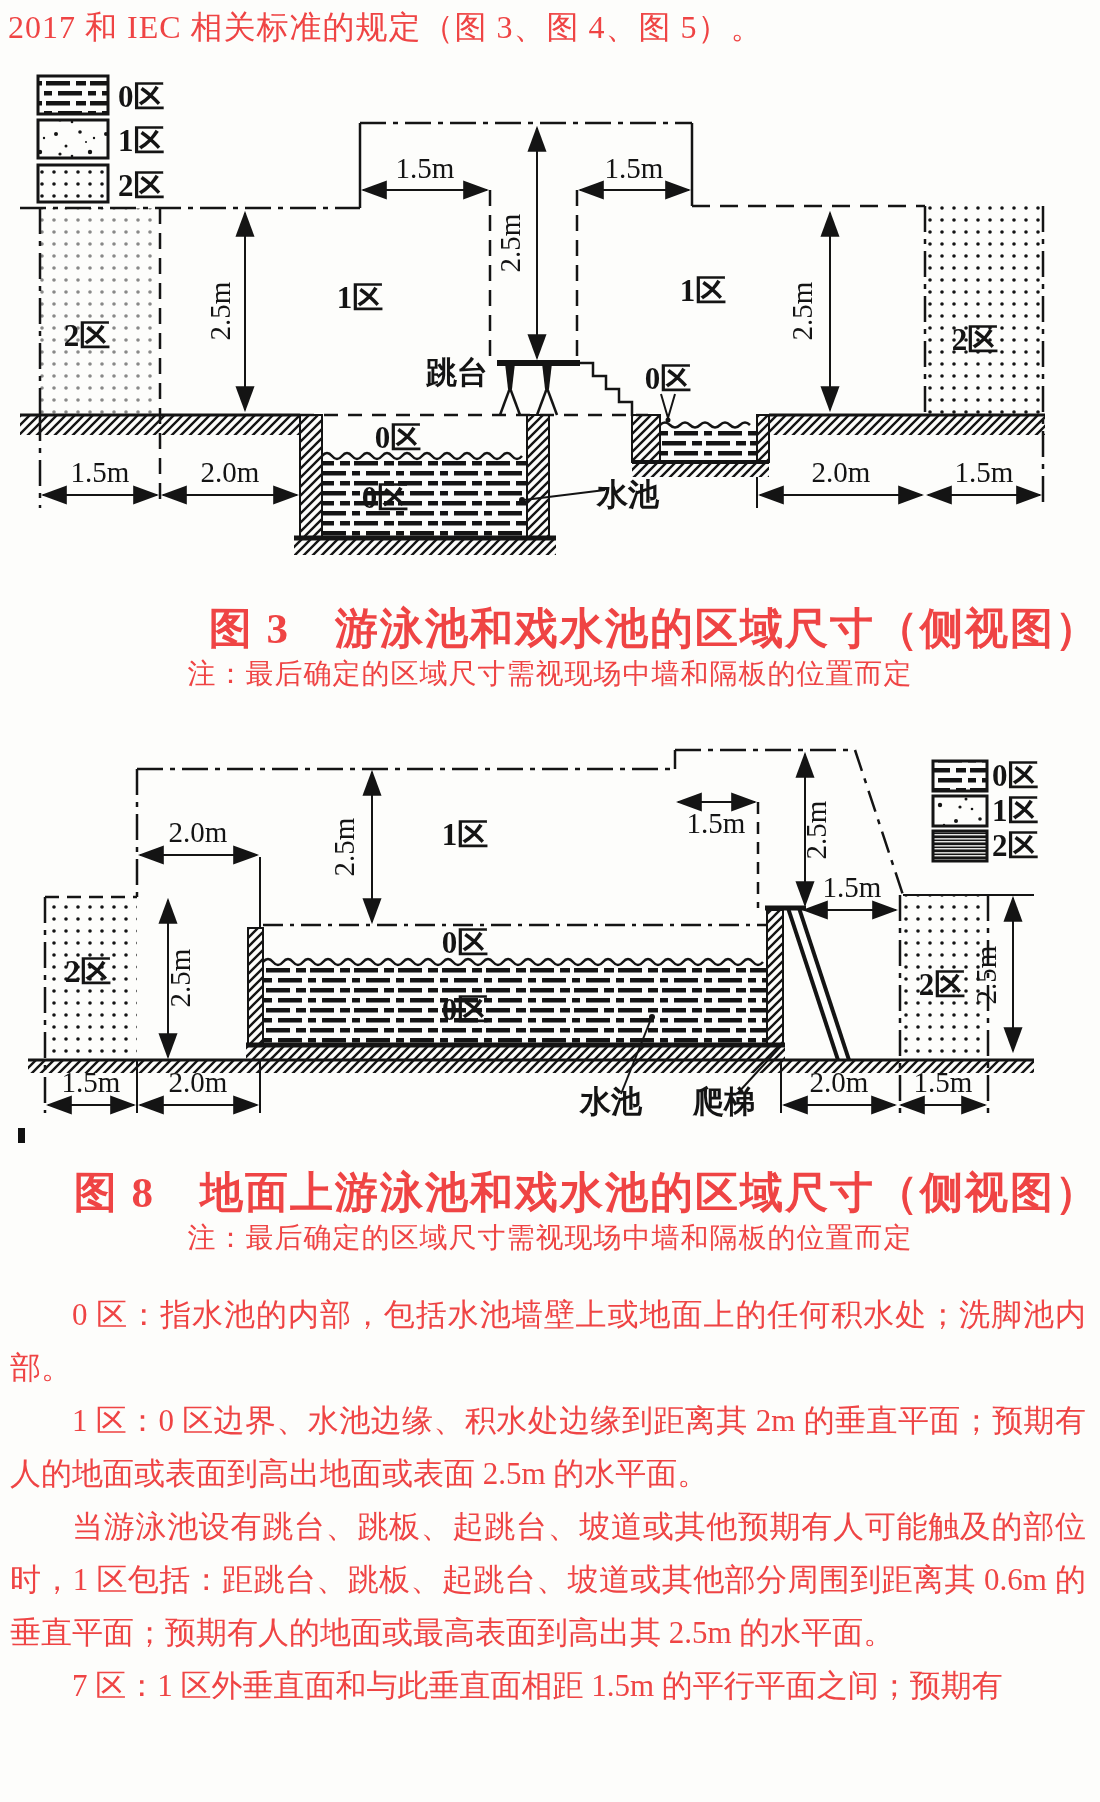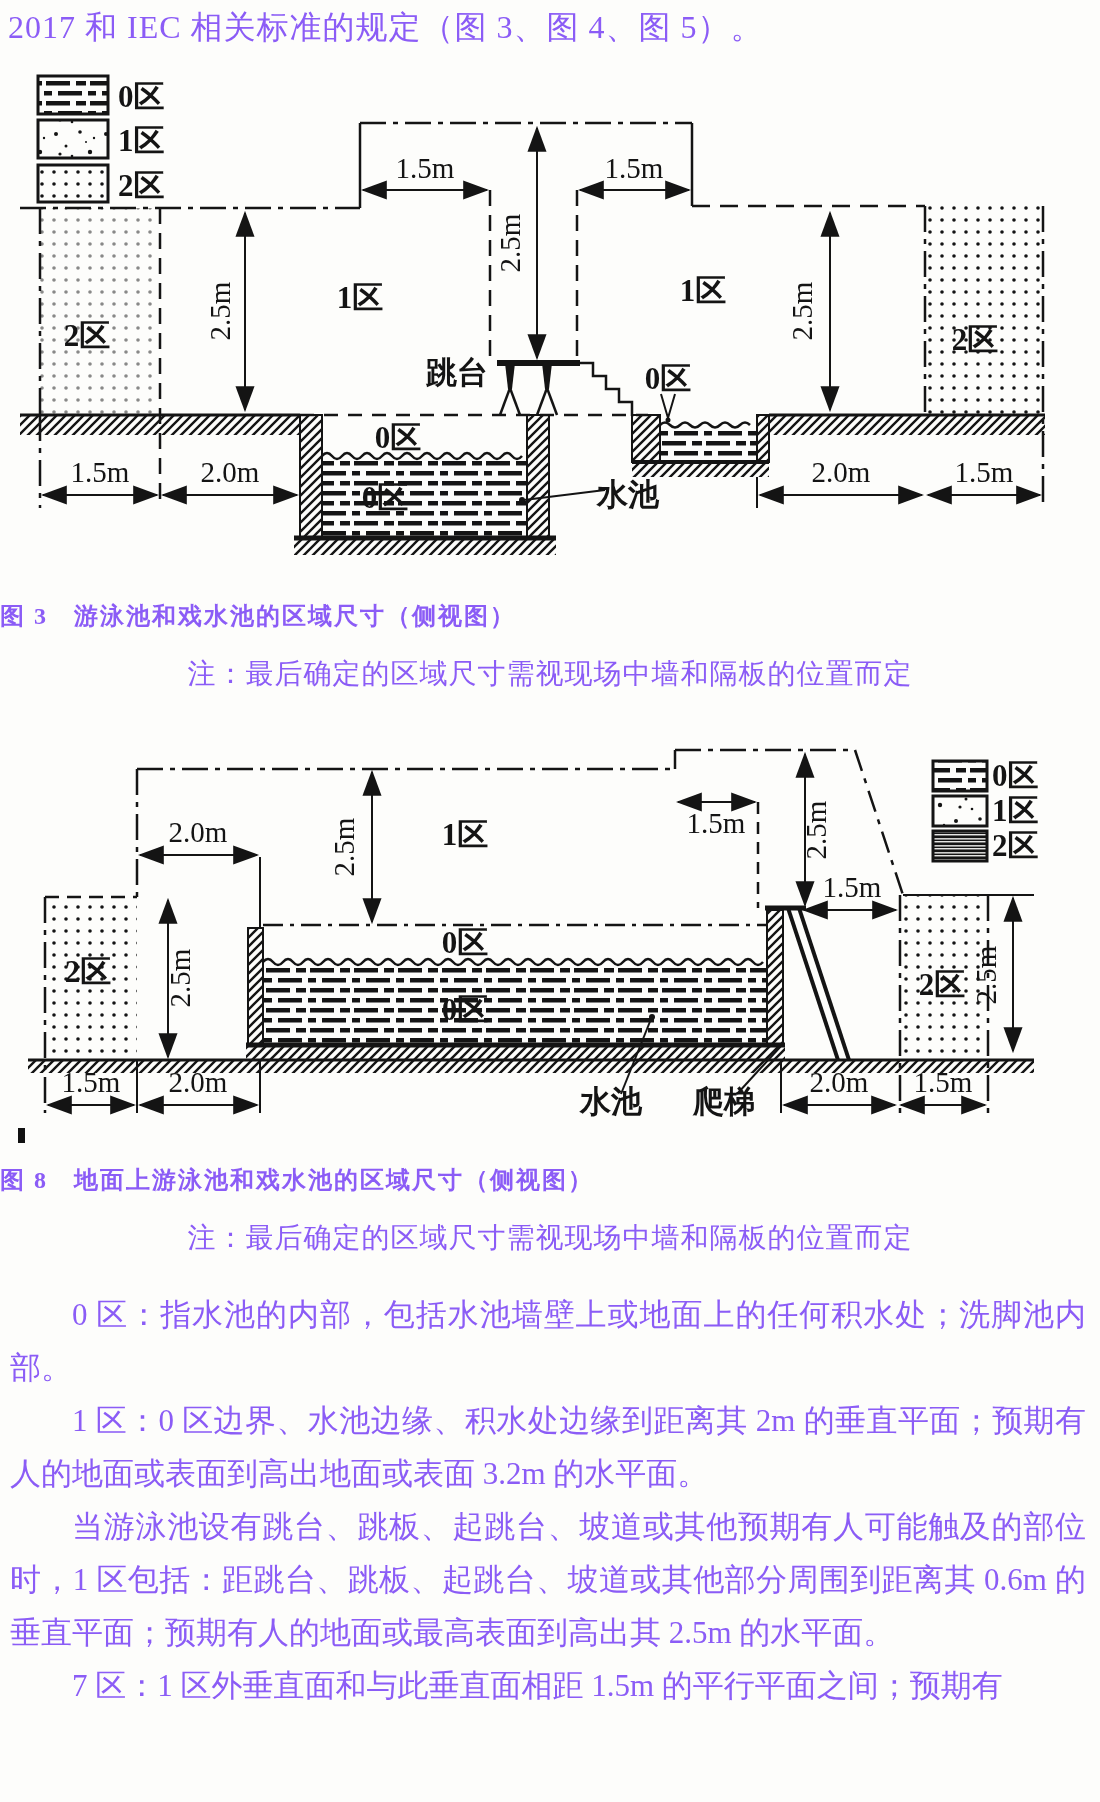--- a/index.html
+++ b/index.html
@@ -1,19 +1,19 @@
 <!DOCTYPE html>
 <html><head>
 <meta charset="utf-8">
 <style>
   html,body{margin:0;padding:0;background:#ffffff;}
-  #page{position:relative;width:1100px;height:1802px;background:#fdfdfb;color:#8b5cf6;
+  #page{position:relative;width:1100px;height:1802px;background:#fdfdfb;color:#ef4444;
         font-family:"Liberation Serif","DejaVu Serif",serif;overflow:hidden;}
   .intro{position:absolute;top:6px;left:8px;width:1080px;font-size:32px;letter-spacing:1px;}
-  .caption{position:absolute;left:0;width:1100px;text-align:left;font-size:24px;font-weight:600;letter-spacing:2px;}
+  .caption{position:absolute;left:0;width:1100px;text-align:right;font-size:43px;font-weight:600;letter-spacing:2px;}
   .fig-note{position:absolute;left:0;width:1100px;text-align:center;font-size:28px;letter-spacing:1px;}
   .bodytext{position:absolute;top:1288px;left:10px;width:1076px;font-size:31px;line-height:53px;text-align:justify;}
   .bodytext p{margin:0;text-indent:2em;font-family:Liberation Serif, serif;}
   .pagenum{position:absolute;top:1841px;right:40px;font-size:36px;font-style:italic;}
   .artifact{position:absolute;left:18px;top:1128px;width:7px;height:15px;background:#111;}
   svg{position:absolute;left:0;}
   svg text{font-family:"Liberation Serif","DejaVu Serif",serif;fill:#141414;font-size:30px;}
   svg .zl{font-size:31px;font-weight:600;}
   svg .dim{font-size:29px;}
   svg .cn{font-size:31px;font-weight:600;}
@@ -265,19 +265,19 @@
     </g>
   </svg>
 
   <div class="caption" style="top:1164px">图 8　地面上游泳池和戏水池的区域尺寸（侧视图）</div>
   <div class="fig-note" style="top:1219px">注：最后确定的区域尺寸需视现场中墙和隔板的位置而定</div>
 
   <div class="artifact"></div>
 
   <div class="bodytext">
     <p>0 区：指水池的内部，包括水池墙壁上或地面上的任何积水处；洗脚池内部。</p>
-    <p>1 区：0 区边界、水池边缘、积水处边缘到距离其 2m 的垂直平面；预期有人的地面或表面到高出地面或表面 3.2m 的水平面。</p>
+    <p>1 区：0 区边界、水池边缘、积水处边缘到距离其 2m 的垂直平面；预期有人的地面或表面到高出地面或表面 2.5m 的水平面。</p>
     <p>当游泳池设有跳台、跳板、起跳台、坡道或其他预期有人可能触及的部位时，1 区包括：距跳台、跳板、起跳台、坡道或其他部分周围到距离其 0.6m 的垂直平面；预期有人的地面或最高表面到高出其 2.5m 的水平面。</p>
     <p>7 区：1 区外垂直面和与此垂直面相距 1.5m 的平行平面之间；预期有</p>
   </div>
 
   <div class="pagenum">95</div>
 </div>
 
 </body></html>

